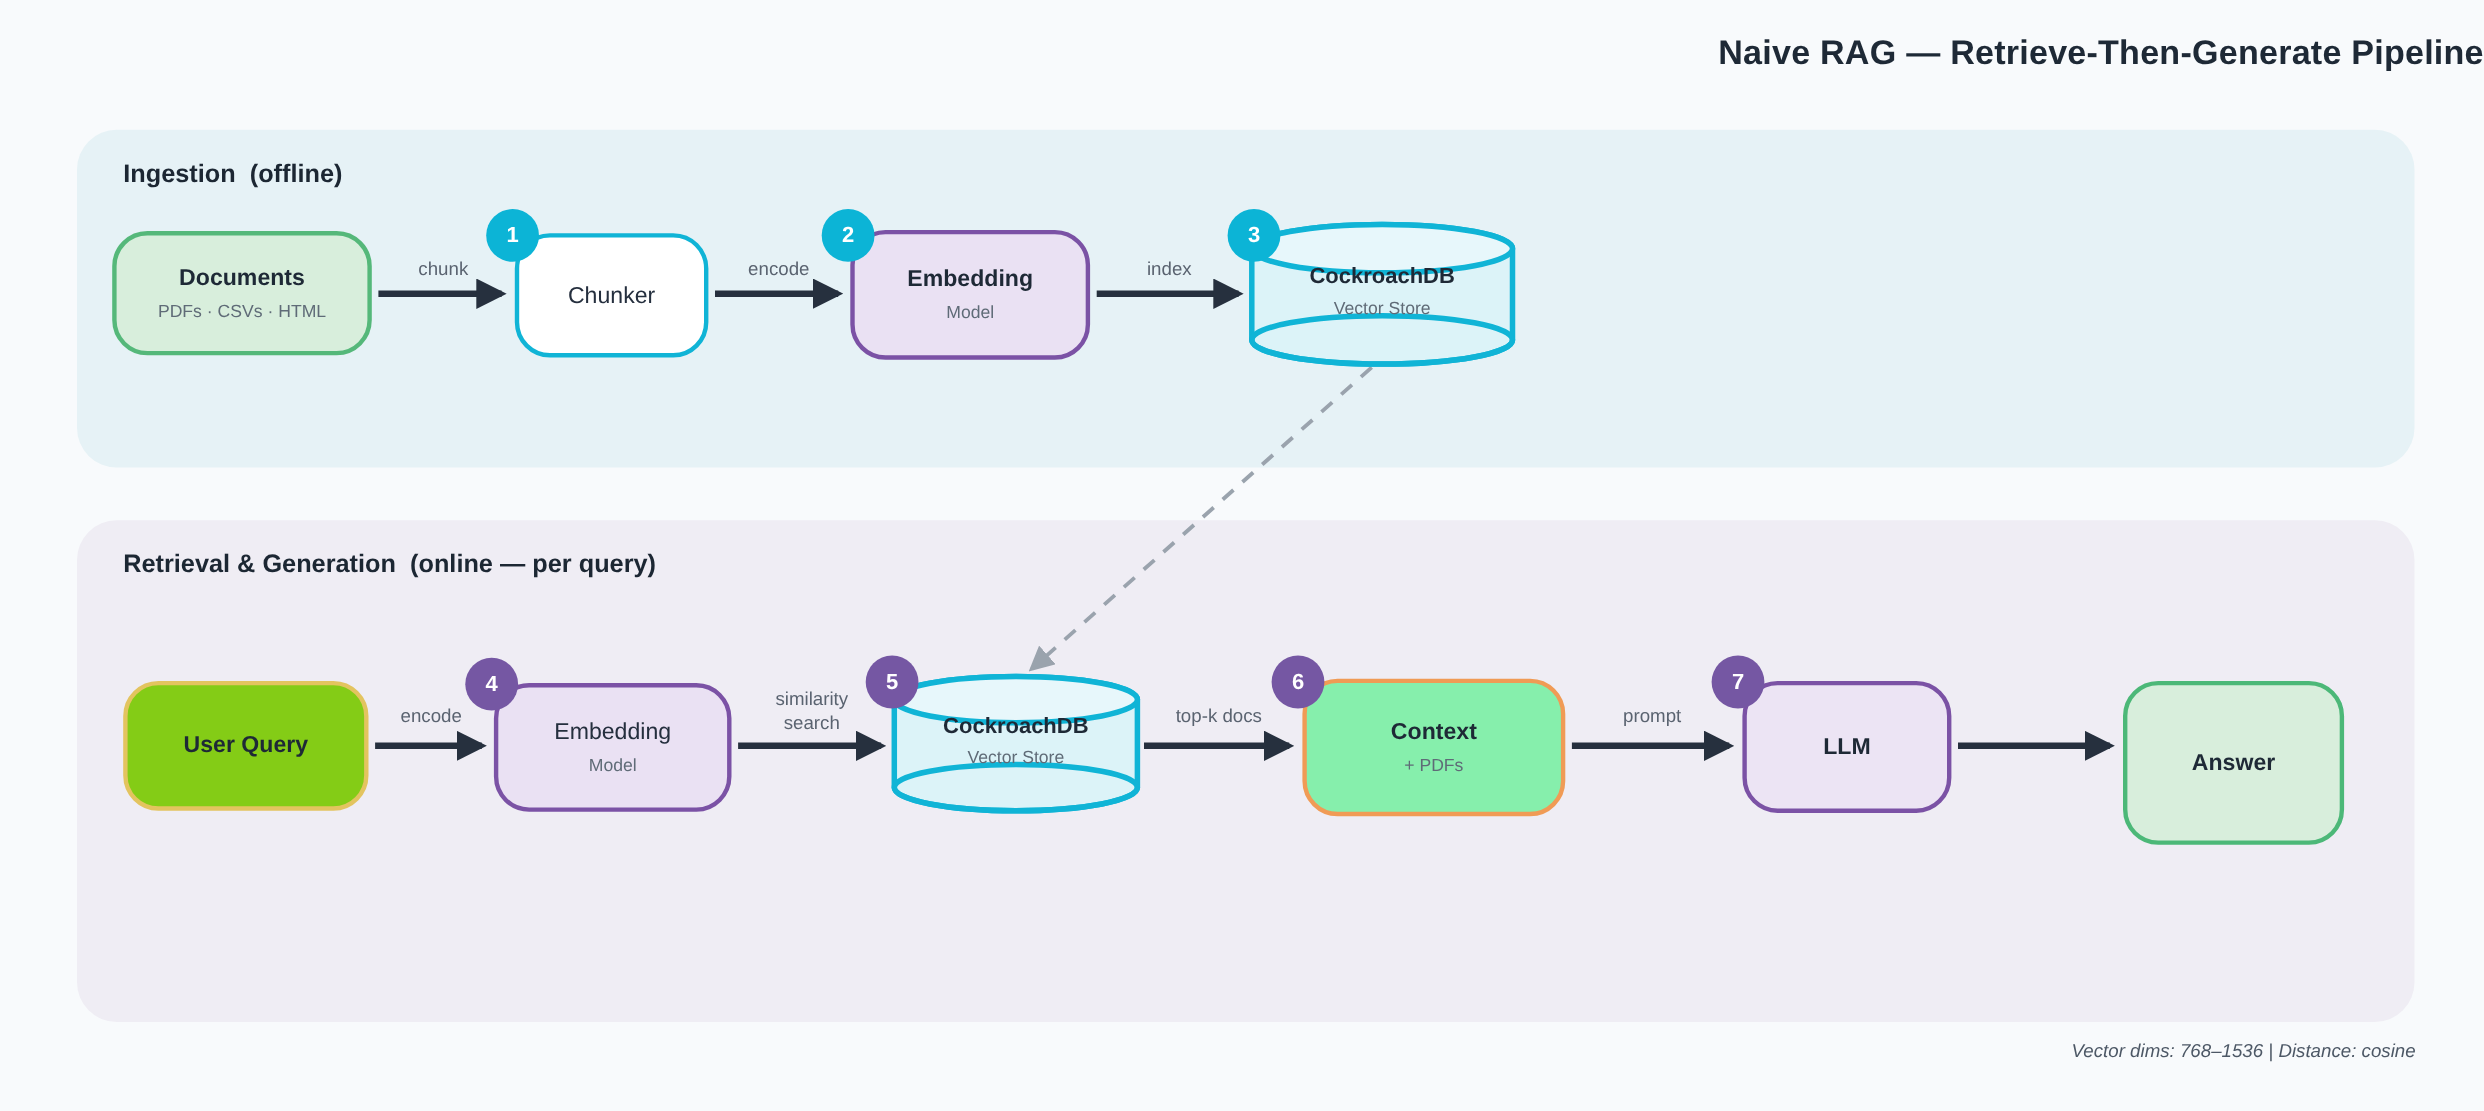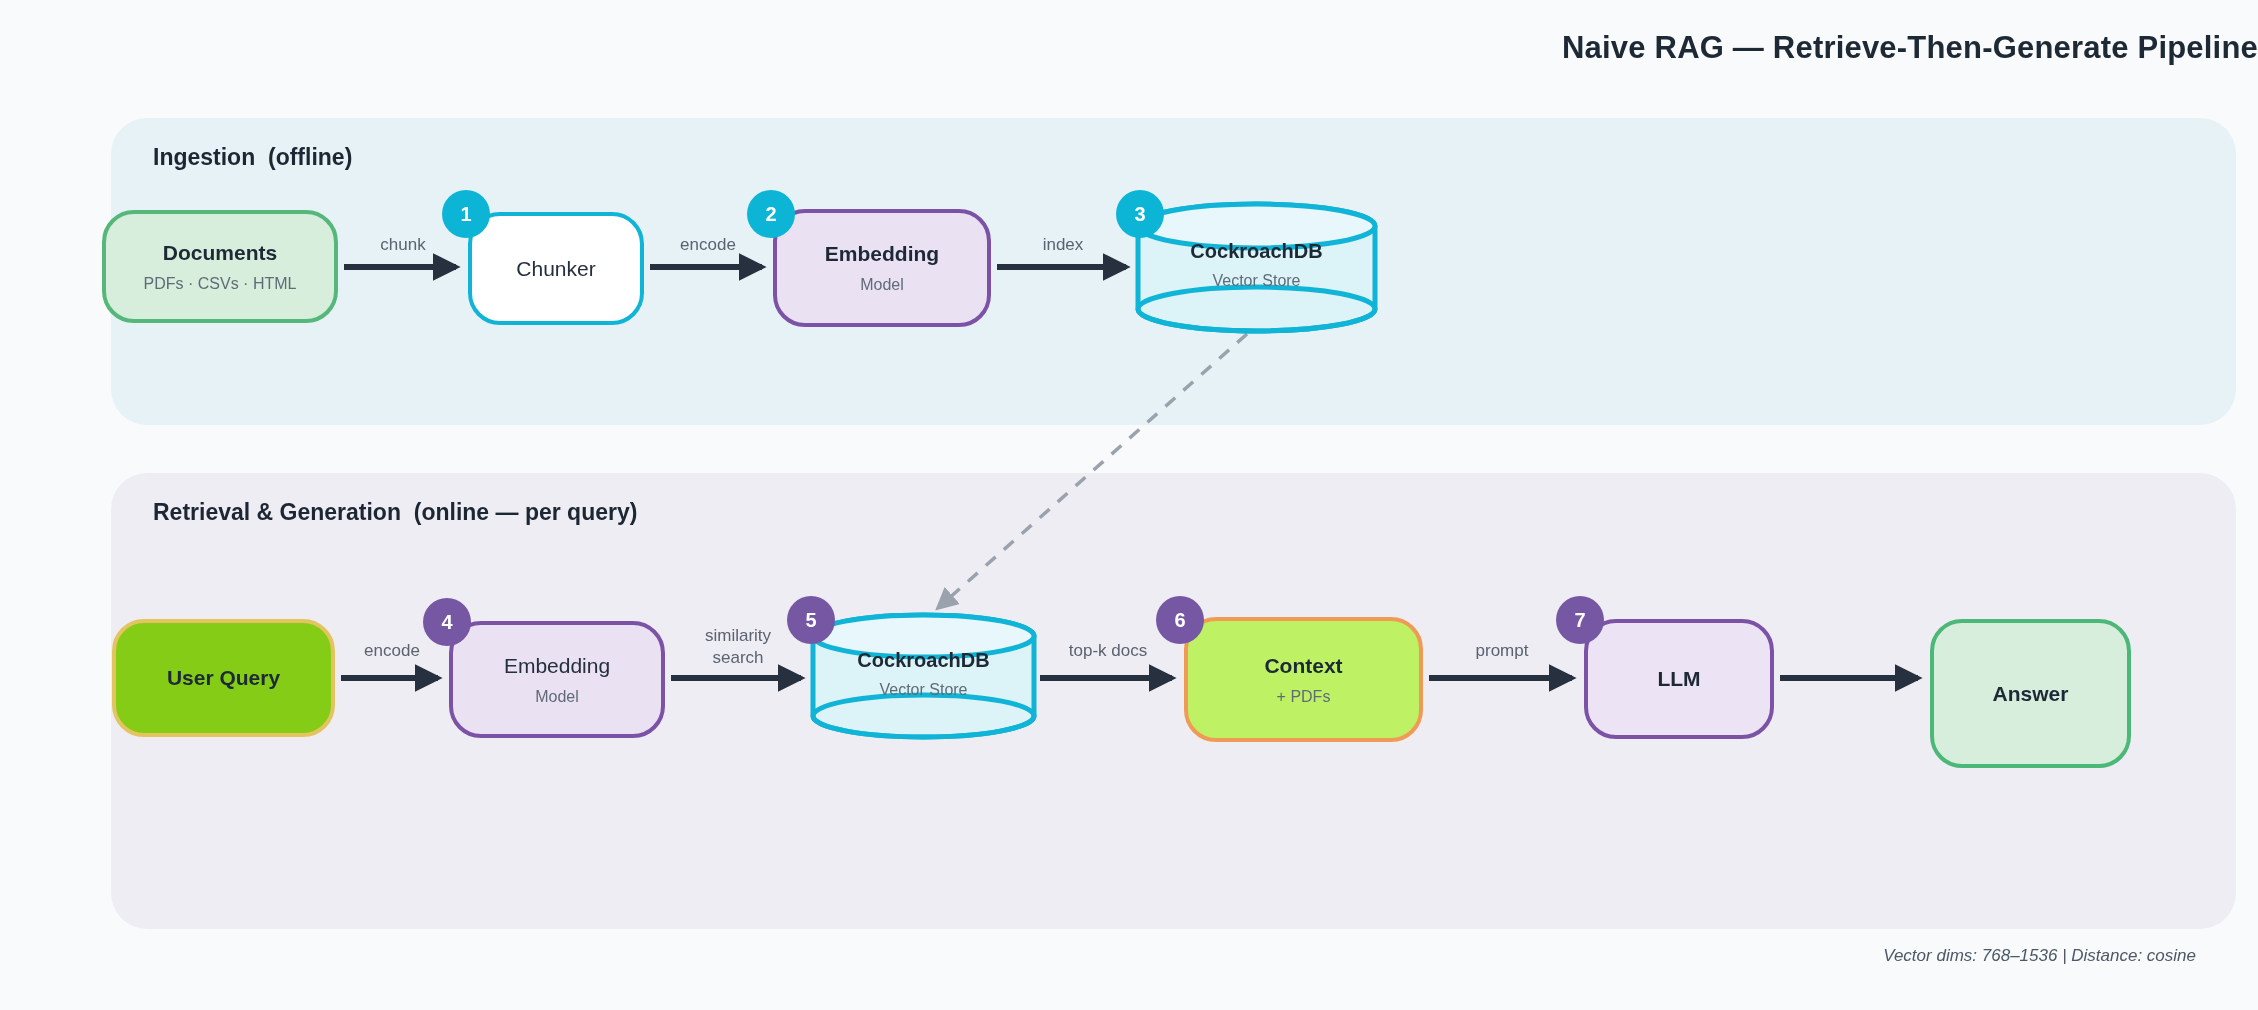--- a/index.html
+++ b/index.html
@@ -4,41 +4,41 @@
 <style>
   html,body{margin:0;padding:0;background:#f8fafc;}
   .stage{
     position:relative;width:2258px;height:1010px;overflow:hidden;
     background:#f8fafc;font-family:"Liberation Sans",sans-serif;
   }
   .main-title{
     position:absolute;left:0;top:30px;width:2258px;text-align:right;
     font-size:31px;font-weight:bold;color:#1e2936;letter-spacing:.2px;white-space:pre;
   }
-  .panel{position:absolute;border-radius:36px;margin-left:41px;}
+  .panel{position:absolute;border-radius:36px;}
   .panel.ingestion{left:70px;top:118px;width:2125px;height:307px;background:#e6f2f6;}
   .panel.retrieval{left:70px;top:473px;width:2125px;height:456px;background:#efedf4;}
   .panel-header{
     position:absolute;left:42px;top:26px;font-size:23px;font-weight:bold;
     color:#1c2733;white-space:pre;
   }
   .arrows{position:absolute;left:0;top:0;pointer-events:none;}
   .node{
     position:absolute;box-sizing:border-box;border-radius:32px;border:4px solid;
     display:flex;flex-direction:column;align-items:center;justify-content:center;
     gap:10px;text-align:center;
   }
   .node-title{font-size:21px;color:#252f3e;}
   .node-title.bold{font-weight:bold;color:#1e2936;}
   .node-sub{font-size:16px;color:#5f6b77;}
   .node.green{background:#d8eedc;border-color:#55b87a;}
   .node.white{background:#ffffff;border-color:#10b4d6;}
   .node.purple{background:#eae1f3;border-color:#7b52a5;}
   .node.yellow{background:#84cc16;border-color:#e3c45f;}
-  .node.orange{background:#bef264;border-color:#f09b55;}
+  .node.orange{background:#86efac;border-color:#f09b55;}
   .cyl-label{position:absolute;text-align:center;font-size:20px;font-weight:bold;color:#1e2936;}
   .cyl-sub{position:absolute;text-align:center;font-size:16px;color:#5f6b77;}
   .badge{
     position:absolute;width:48px;height:48px;border-radius:50%;
     display:flex;align-items:center;justify-content:center;
     color:#ffffff;font-size:20px;font-weight:bold;
   }
   .badge.cyan{background:#0cb4d6;}
   .badge.violet{background:#7557a3;}
   .edge-label{

